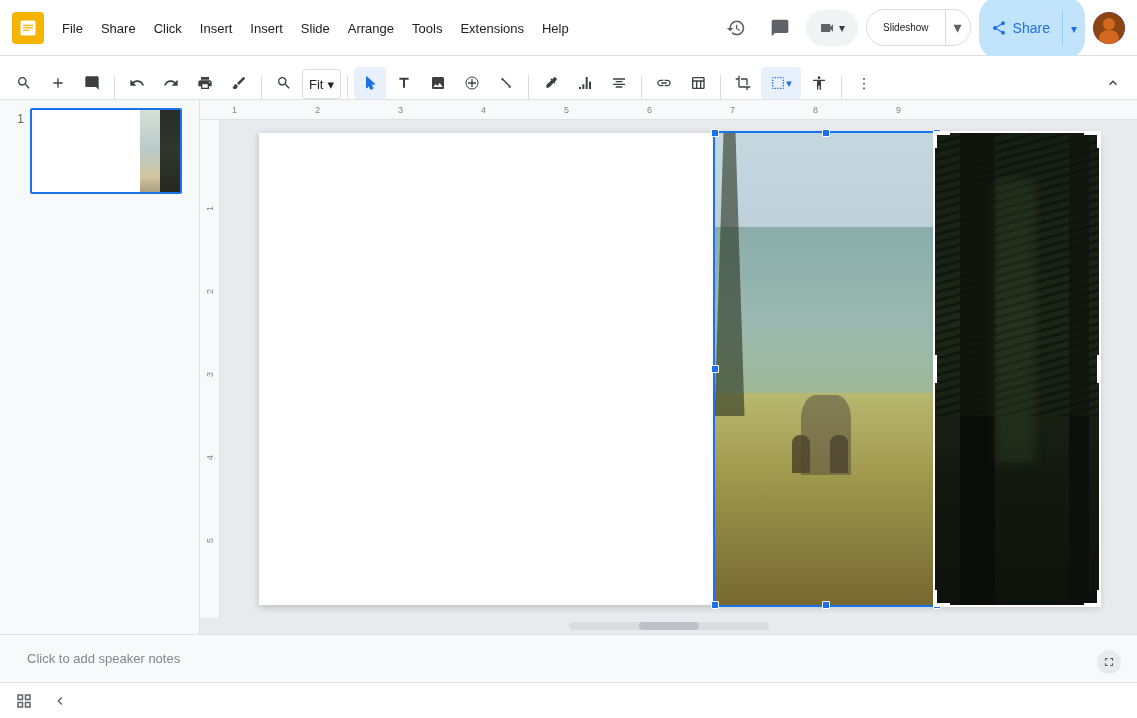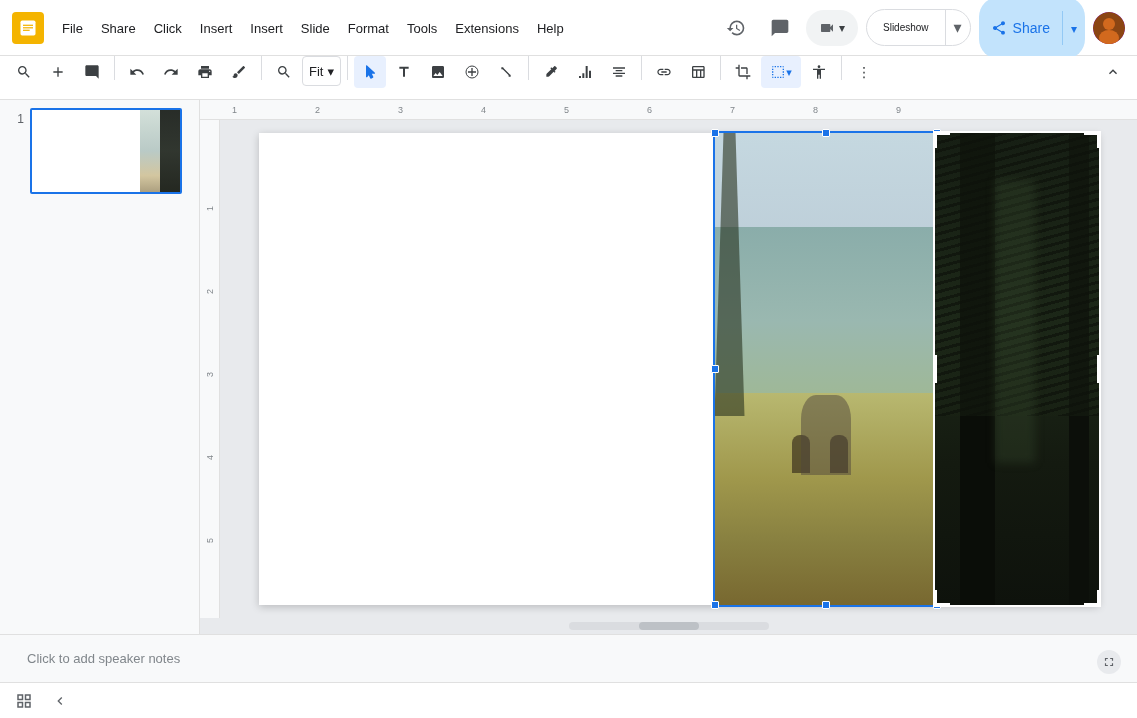--- a/index.html
+++ b/index.html
@@ -30,21 +30,21 @@
     #slideshow-btn {
       display: flex; align-items: center; border: 1px solid #dadce0; border-radius: 20px;
       overflow: hidden; background: #fff; cursor: pointer;
     }
     #slideshow-main { padding: 8px 16px; font-size: 10px; color: #202124; border: none; background: transparent; cursor: pointer; }
     #slideshow-dropdown { padding: 8px 8px; border: none; background: transparent; border-left: 1px solid #dadce0; cursor: pointer; color: #5f6368; }
     #avatar { width: 32px; height: 32px; border-radius: 50%; background: #a142f4; display: flex; align-items: center; justify-content: center; color: #fff; font-size: 13px; overflow: hidden; }
 
     
     #toolbar {
-      display: flex; align-items: flex-start; height: 44px; padding: 0 8px; gap: 2px;
+      display: flex; align-items: flex-end; height: 44px; padding: 0 8px; gap: 2px;
       background: #fff; border-bottom: 1px solid #e0e0e0; flex-shrink: 0;
     }
     .tb-btn {
       width: 32px; height: 32px; border-radius: 4px; border: none; background: transparent;
       display: flex; align-items: center; justify-content: center; cursor: pointer; color: #3c4043; font-size: 14px;
     }
     .tb-btn.active { background: #e8f0fe; }
     .tb-divider { width: 1px; height: 24px; background: #dadce0; margin: 0 4px; }
     .tb-select-group { display: flex; align-items: center; border: 1px solid #dadce0; border-radius: 4px; height: 30px; padding: 0 6px; gap: 4px; cursor: pointer; background: #fff; }
     .tb-select-group span { font-size: 13px; color: #202124; }
@@ -168,21 +168,21 @@
     </svg>
   </div>
   <div id="title-section">
     <div id="menu-bar">
       <span class="menu-item">File</span>
       <span class="menu-item">Share</span>
       <span class="menu-item">Click</span>
       <span class="menu-item">Insert</span>
       <span class="menu-item">Insert</span>
       <span class="menu-item">Slide</span>
-      <span class="menu-item">Format</span>
+      <span class="menu-item">Arrange</span>
       <span class="menu-item">Tools</span>
       <span class="menu-item">Extensions</span>
       <span class="menu-item">Help</span>
     </div>
   </div>
   <div id="title-actions">
     <button class="header-icon-btn" title="Version history">
       <svg width="20" height="20" viewBox="0 0 24 24" fill="#5f6368">
           <path d="M13 3a9 9 0 0 0-9 9H1l3.89 3.89.07.14L9 12H6c0-3.87 3.13-7 7-7s7 3.13 7 7-3.13 7-7 7c-1.93 0-3.68-.79-4.94-2.06l-1.42 1.42A8.954 8.954 0 0 0 13 21a9 9 0 0 0 0-18zm-1 5v5l4.28 2.54.72-1.21-3.5-2.08V8H12z"></path>
         </svg>

